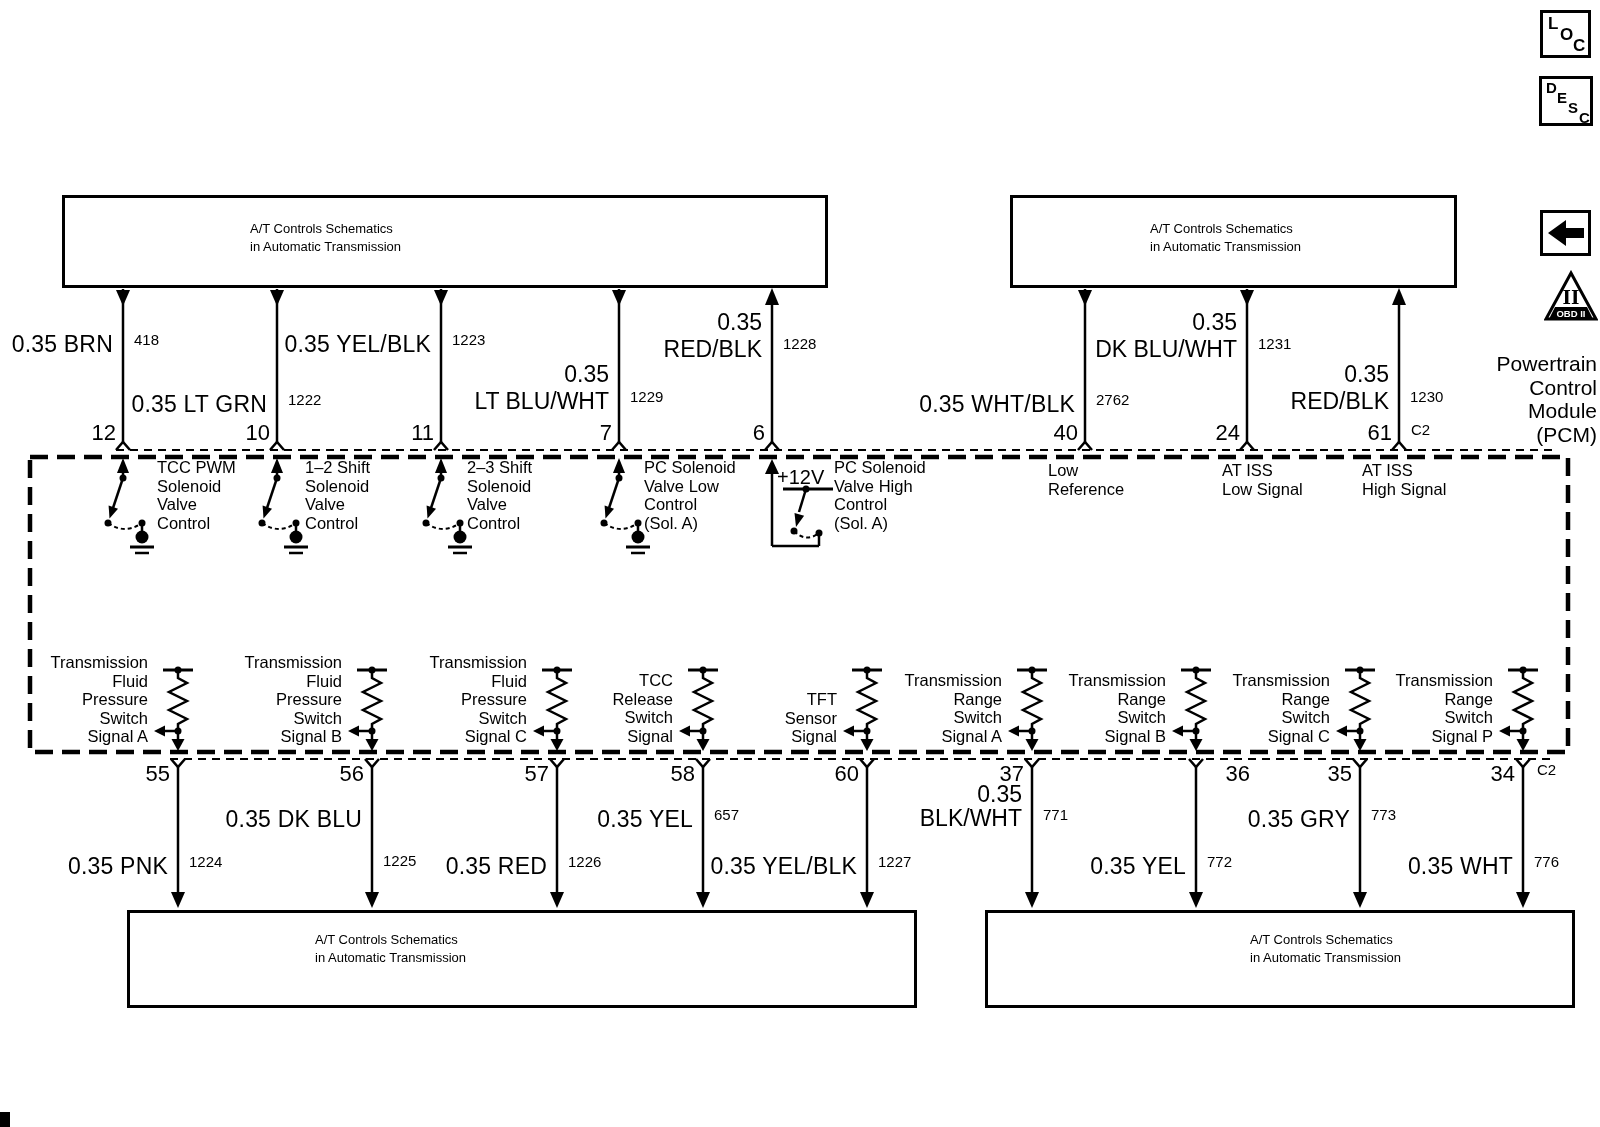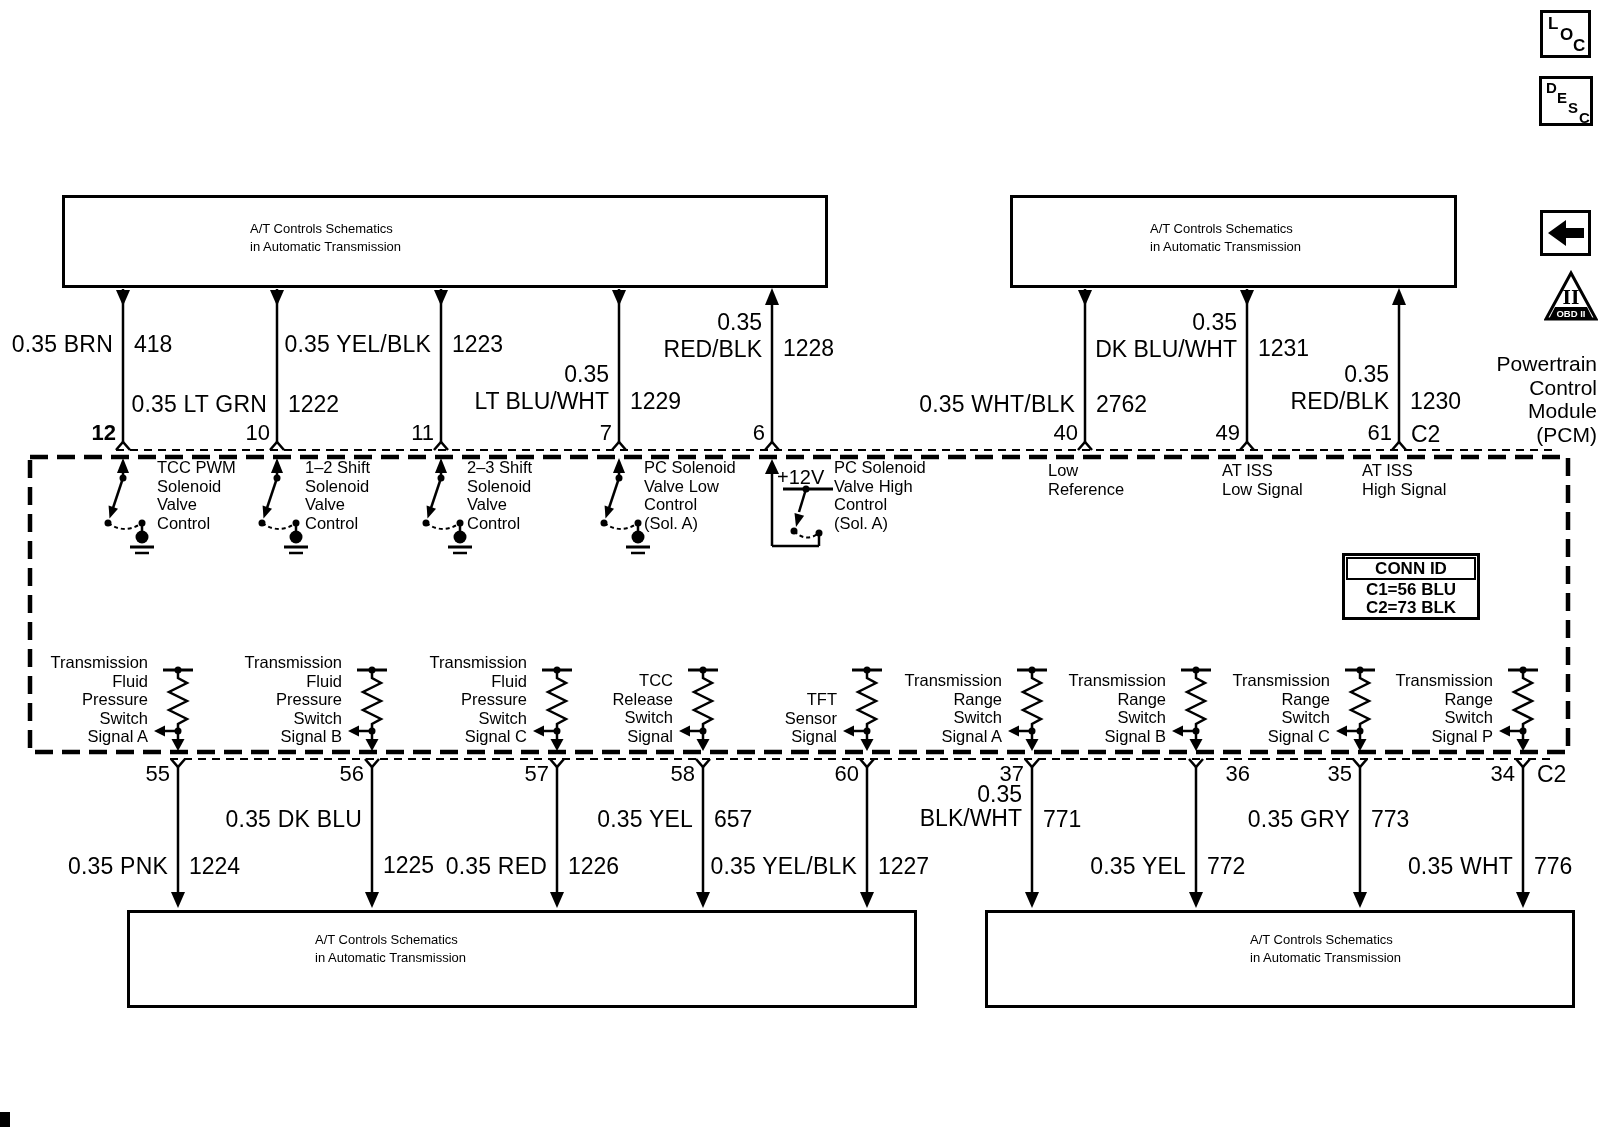--- a/index.html
+++ b/index.html
@@ -3,21 +3,21 @@
 <meta charset="utf-8">
 <style>
   html,body{margin:0;padding:0;background:#fff;}
   #canvas{position:relative;width:1600px;height:1127px;background:#ffffff;
           font-family:"Liberation Sans",sans-serif;color:#000;overflow:hidden;}
   svg{position:absolute;left:0;top:0;}
   .t{position:absolute;white-space:pre-line;line-height:1.15;}
   .ra{text-align:right;}
   .wl{font-size:23px;letter-spacing:0.2px;}
   .wl2{font-size:23px;line-height:27px;}
-  .cn{font-size:23px;}
+  .cn{font-size:15px;}
   .pn{font-size:22px;text-align:right;width:60px;}
   .fn{font-size:16.5px;line-height:18.5px;}
   .fnr{font-size:16.5px;line-height:18.5px;text-align:right;width:160px;}
   .schem-box{position:absolute;border:3px solid #000;box-sizing:border-box;background:#fff;}
   .bxt{font-size:13px;line-height:17.5px;}
   .pcm-label{font-size:21px;line-height:23.5px;text-align:right;width:200px;}
   .connid{position:absolute;border:3px solid #000;background:#fff;box-sizing:border-box;
           width:138px;text-align:center;}
   .connid .hd{border:2px solid #000;margin:1px;font-size:17px;font-weight:bold;line-height:19px;}
   .connid .rw{font-size:17px;font-weight:bold;line-height:18px;}
@@ -174,25 +174,20 @@
 
   <div class="schem-box" style="left:985px;top:910px;width:590px;height:98px;"></div>
   <div class="t bxt" style="left:1250px;top:931px;">A/T Controls Schematics
 in Automatic Transmission</div>
 
   <div class="t pcm-label" style="left:1397px;top:352px;">Powertrain
 Control
 Module
 (PCM)</div>
 
-  <div class="connid" style="left:1342px;top:553px;">
-    <div class="hd">CONN ID</div>
-    <div class="rw">C1=56 BLU</div>
-    <div class="rw">C2=73 BLK</div>
-  </div>
 
   <div class="t wl ra" style="left:0px;width:113px;top:331px;">0.35 BRN</div>
   <div class="t cn" style="left:134px;top:331px;">418</div>
   <div class="t wl ra" style="left:67px;width:200px;top:391px;">0.35 LT GRN</div>
   <div class="t cn" style="left:288px;top:391px;">1222</div>
   <div class="t wl ra" style="left:231px;width:200px;top:331px;">0.35 YEL/BLK</div>
   <div class="t cn" style="left:452px;top:331px;">1223</div>
   <div class="t wl2 ra" style="left:409px;width:200px;top:361px;">0.35
 LT BLU/WHT</div>
   <div class="t cn" style="left:630px;top:388px;">1229</div>
@@ -201,27 +196,27 @@
   <div class="t cn" style="left:783px;top:335px;">1228</div>
   <div class="t wl ra" style="left:875px;width:200px;top:391px;">0.35 WHT/BLK</div>
   <div class="t cn" style="left:1096px;top:391px;">2762</div>
   <div class="t wl2 ra" style="left:1037px;width:200px;top:309px;">0.35
 DK BLU/WHT</div>
   <div class="t cn" style="left:1258px;top:335px;">1231</div>
   <div class="t wl2 ra" style="left:1189px;width:200px;top:361px;">0.35
 RED/BLK</div>
   <div class="t cn" style="left:1410px;top:388px;">1230</div>
 
-  <div class="t pn" style="left:56px;top:420px;font-weight:bold;">12</div>
+  <div class="t pn" style="left:56px;top:420px;">12</div>
   <div class="t pn" style="left:210px;top:420px;">10</div>
   <div class="t pn" style="left:374px;top:420px;">11</div>
   <div class="t pn" style="left:552px;top:420px;">7</div>
   <div class="t pn" style="left:705px;top:420px;">6</div>
   <div class="t pn" style="left:1018px;top:420px;">40</div>
-  <div class="t pn" style="left:1180px;top:420px;">49</div>
+  <div class="t pn" style="left:1180px;top:420px;">24</div>
   <div class="t pn" style="left:1332px;top:420px;">61</div>
   <div class="t cn" style="left:1411px;top:421px;">C2</div>
 
   <div class="t fn" style="left:157px;top:458px;">TCC PWM
 Solenoid
 Valve
 Control</div>
   <div class="t fn" style="left:305px;top:458px;">1–2 Shift
 Solenoid
 Valve

